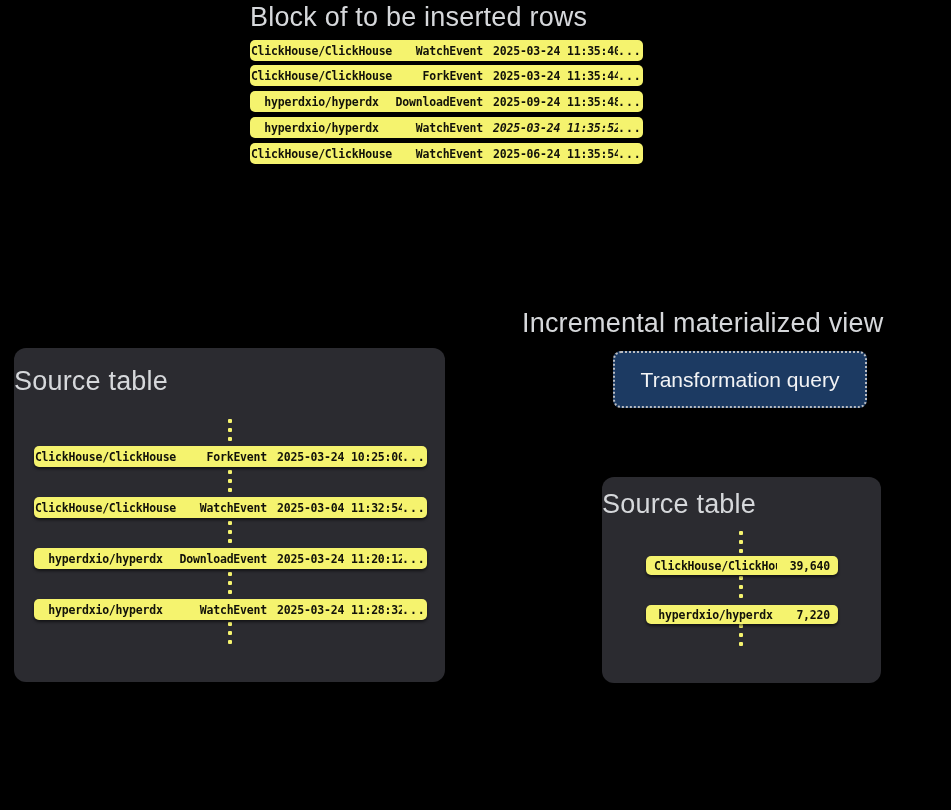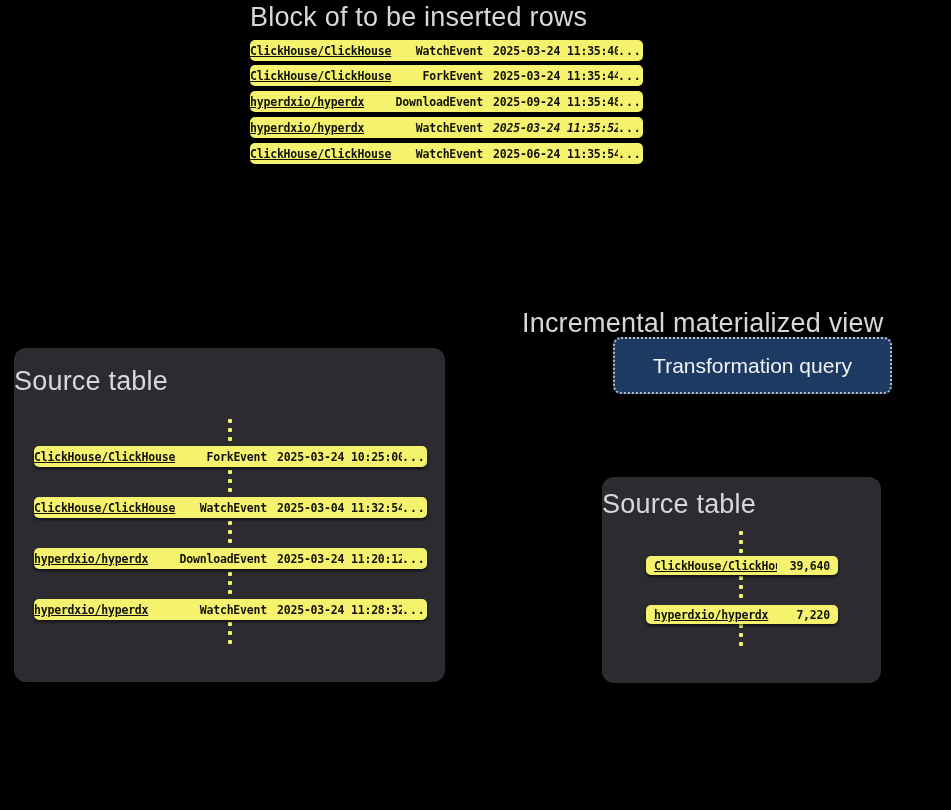--- a/index.html
+++ b/index.html
@@ -36,21 +36,21 @@
     font-weight: 700;
     font-size: 11.5px;
     letter-spacing: -0.2px;
     display: flex;
     align-items: center;
     box-sizing: border-box;
     white-space: nowrap;
     overflow: hidden;
   }
   .cell { display: block; overflow: hidden; }
-  .cell-repo   { text-align: left; text-decoration: underline; }
+  .cell-repo   { text-align: center; }
   .cell-event  { text-align: right; }
   .cell-ts     { text-align: left; }
   .cell-ell    { text-align: left; letter-spacing: 1px; }
   .cell-count  { text-align: right; }
 
   
   .vdots {
     position: absolute;
     display: flex;
     flex-direction: column;
@@ -188,21 +188,21 @@
 
 <div class="row-pill" style="position:absolute; left:34px; top:599px; width:393px; height:21px;">
   <span class="cell cell-repo" style="width:143px;">hyperdxio/hyperdx</span>
   <span class="cell cell-event" style="width:90px;">WatchEvent</span>
   <span class="cell cell-ts" style="width:125px; padding-left:10px;">2025-03-24 11:28:32</span>
   <span class="cell cell-ell" style="width:25px;">...</span>
 </div>
 
 <div class="heading" style="left:522px; top:308px; width:428px;">Incremental materialized view</div>
 
-<div id="transformation-query" style="left:613px; top:337px; width:279px; height:57px;">
+<div id="transformation-query" style="left:613px; top:351px; width:254px; height:57px;">
   <span>Transformation query</span>
 </div>
 
 <div class="panel" style="left:602px; top:477px; width:279px; height:206px;">
 </div>
 
 <div class="heading" style="left:602px; top:489px; width:279px;">Source table</div>
 
 <div class="vdots" style="left:739px; top:531px; width:4px; height:22px;">
     <i></i>

